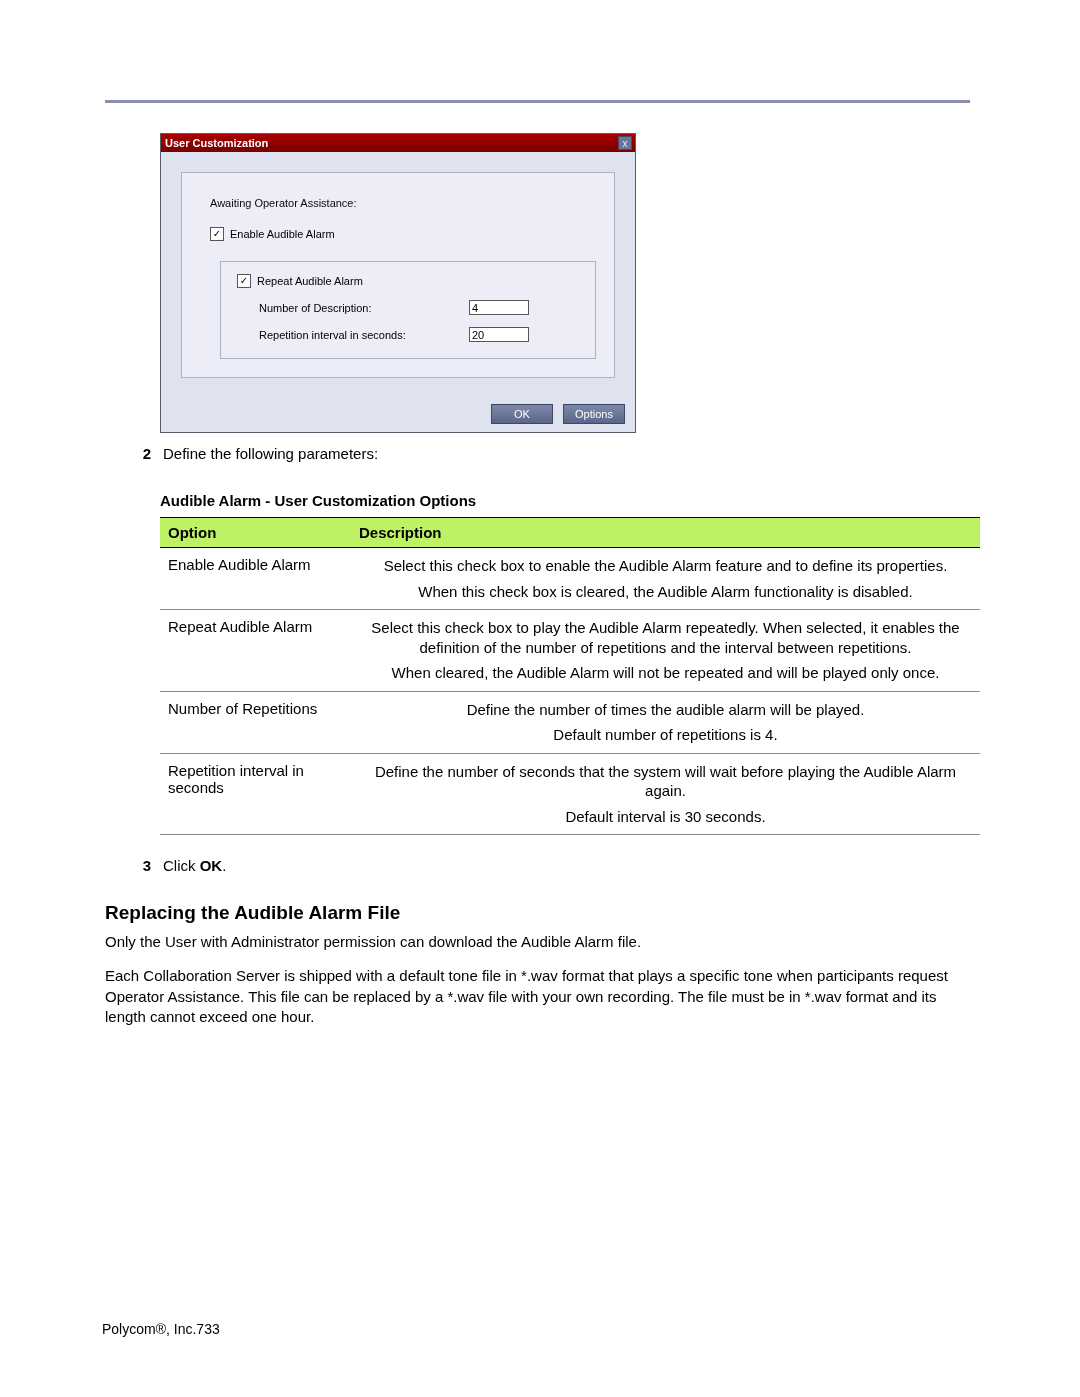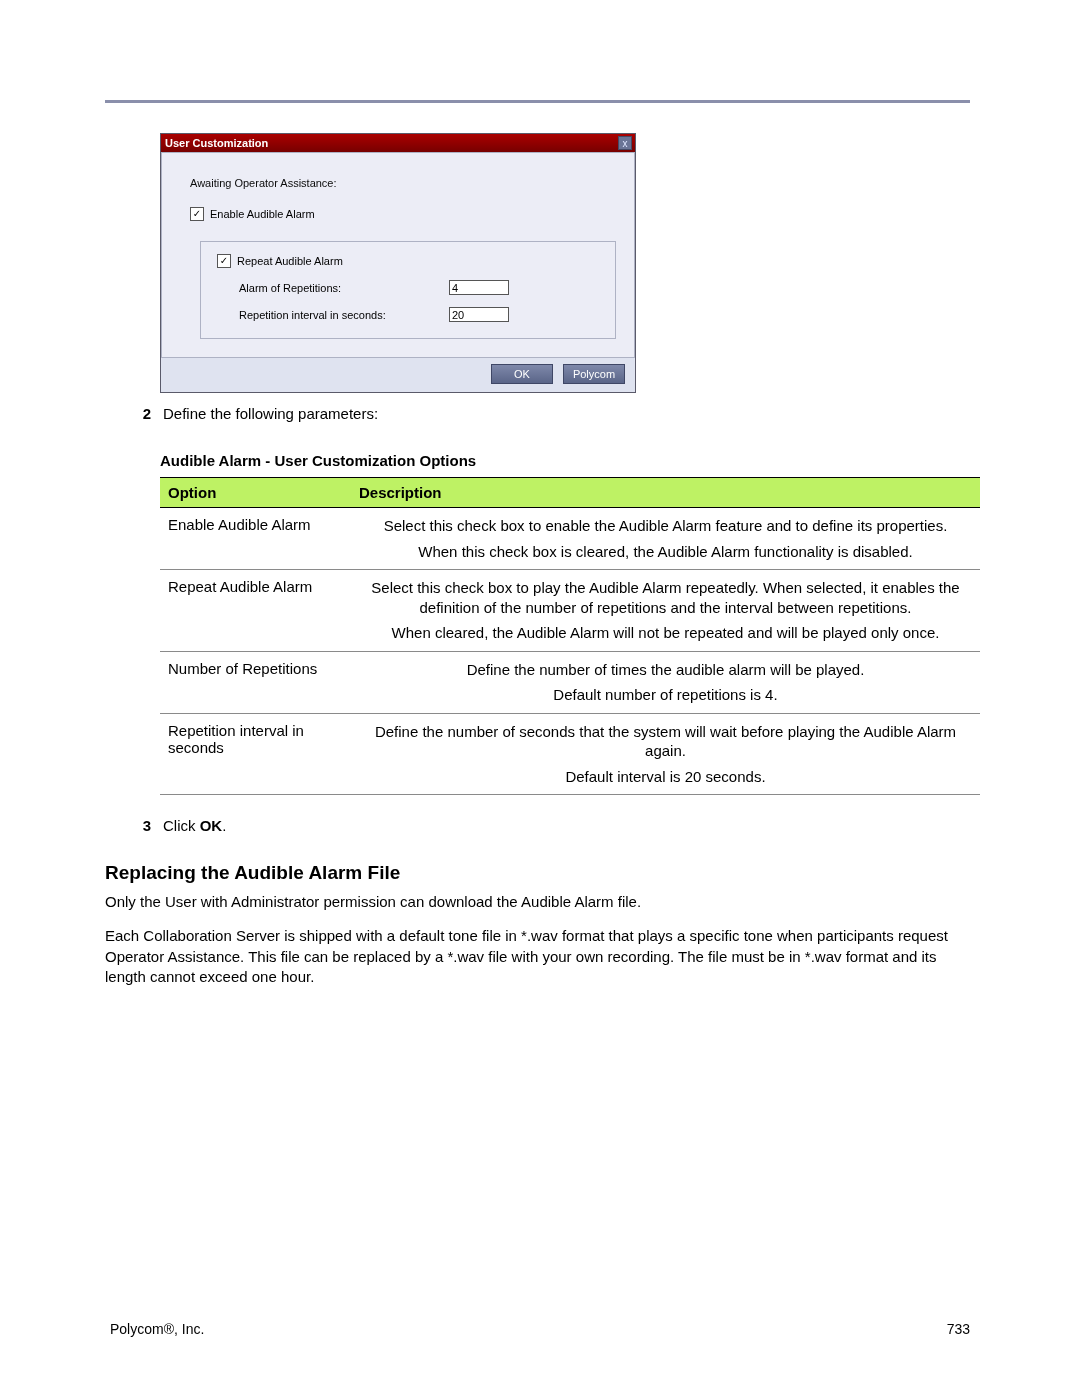--- a/index.html
+++ b/index.html
@@ -56,21 +56,21 @@
     color: #dfe6ff;
     font-size: 10px;
     display: flex;
     align-items: center;
     justify-content: center;
     border: 1px solid #444a66;
     box-sizing: border-box;
   }
   .dialog-body {
     background: #dfe3f0;
-    padding: 0;
+    padding: 20px;
   }
   .panel-outer {
     border: 1px solid #aeb2c4;
     background: #ecedf6;
     padding: 24px 18px 18px 28px;
   }
   .lbl {
     font-size: 11px;
     color: #0a0a0a;
   }
@@ -172,24 +172,24 @@
     margin:28px 0 8px 0;
   }
   p.body {
     font-size:15px;
     line-height:1.35;
     margin:0 0 14px 0;
   }
   .footer {
     position:absolute;
     bottom:60px;
-    left:110px;
+    left:102px;
     right:110px;
     display:flex;
-    justify-content:space-between;
+    justify-content:flex-start;
     font-size:14px;
   }
 </style>
 </head>
 <body>
 
 <div class="page">
 
   <hr class="hr-sep">
 
@@ -204,33 +204,33 @@
         <div class="chk-row">
           <span class="chk">✓</span>
           <span>Enable Audible Alarm</span>
         </div>
         <div class="panel-inner">
           <div class="chk-row">
             <span class="chk">✓</span>
             <span>Repeat Audible Alarm</span>
           </div>
           <div class="field-row">
-            <span class="flabel">Alarm of Repetitions:</span>
+            <span class="flabel">Number of Description:</span>
             <input type="text" value="4" style="">
           </div>
           <div class="field-row">
             <span class="flabel">Repetition interval in seconds:</span>
             <input type="text" value="20" style="">
           </div>
         </div>
       </div>
     </div>
     <div class="dialog-btnbar">
       <span class="dlg-btn">OK</span>
-      <span class="dlg-btn">Polycom</span>
+      <span class="dlg-btn">Options</span>
     </div>
   </div>
 
   <div class="step-line">
     <span class="step-num">2</span>
     <span>Define the following parameters:</span>
   </div>
 
   <div class="tbl-title">Audible Alarm - User Customization Options</div>
 
@@ -258,21 +258,21 @@
       <td>Number of Repetitions</td>
       <td>
         <p>Define the number of times the audible alarm will be played.</p>
         <p>Default number of repetitions is 4.</p>
       </td>
     </tr>
     <tr>
       <td>Repetition interval in seconds</td>
       <td>
         <p>Define the number of seconds that the system will wait before playing the Audible Alarm again.</p>
-        <p>Default interval is 20 seconds.</p>
+        <p>Default interval is 30 seconds.</p>
       </td>
     </tr>
   </tbody>
     </table>
 
   <div class="step-line" style="margin-top:22px;">
     <span class="step-num">3</span>
     <span>
       <span>Click </span><b>OK</b><span>.</span>
     </span>

